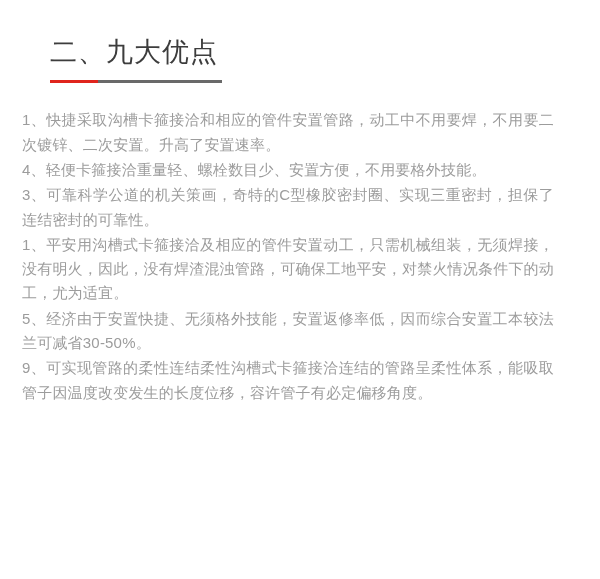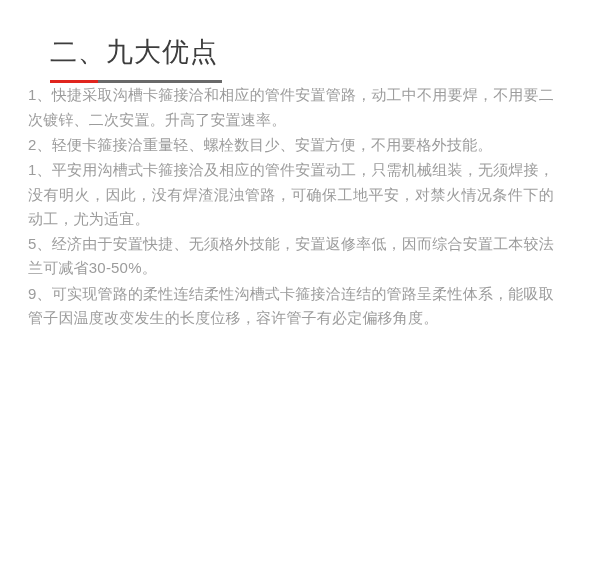--- a/index.html
+++ b/index.html
@@ -36,21 +36,22 @@
     width: 48px;
     height: 3px;
     background: #e0241d;
   }
   .title-divider .seg-gray {
     flex: 1;
     height: 3px;
     background: #696969;
   }
   .advantage-list {
-    padding-left: 28px;
+    margin-top: 25px;
+    padding-left: 22px;
     padding-right: 46px;
   }
   .advantage-item {
     font-size: 15px;
     line-height: 24.3px;
     color: #9c9c9c;
     letter-spacing: 0.2px;
     margin-bottom: 1px;
     text-align: justify;
   }
@@ -62,18 +63,19 @@
   <div class="header">
     <h1 class="page-title">二、九大优点</h1>
     <div class="title-divider">
       <span class="seg-red"></span>
       <span class="seg-gray"></span>
     </div>
   </div>
 
   <div class="advantage-list">
     <p class="advantage-item">1、快捷采取沟槽卡箍接洽和相应的管件安置管路，动工中不用要焊，不用要二次镀锌、二次安置。升高了安置速率。</p>
-    <p class="advantage-item">2、轻便卡箍接洽重量轻、螺栓数目少、安置方便，不用要格外技能。</p>
+    <p class="advantage-item">4、轻便卡箍接洽重量轻、螺栓数目少、安置方便，不用要格外技能。</p>
+    <p class="advantage-item">3、可靠科学公道的机关策画，奇特的C型橡胶密封圈、实现三重密封，担保了连结密封的可靠性。</p>
     <p class="advantage-item">1、平安用沟槽式卡箍接洽及相应的管件安置动工，只需机械组装，无须焊接，没有明火，因此，没有焊渣混浊管路，可确保工地平安，对禁火情况条件下的动工，尤为适宜。</p>
     <p class="advantage-item">5、经济由于安置快捷、无须格外技能，安置返修率低，因而综合安置工本较法兰可减省30-50%。</p>
     <p class="advantage-item">9、可实现管路的柔性连结柔性沟槽式卡箍接洽连结的管路呈柔性体系，能吸取管子因温度改变发生的长度位移，容许管子有必定偏移角度。</p>
   </div>
 </div>
 
 </body></html>

